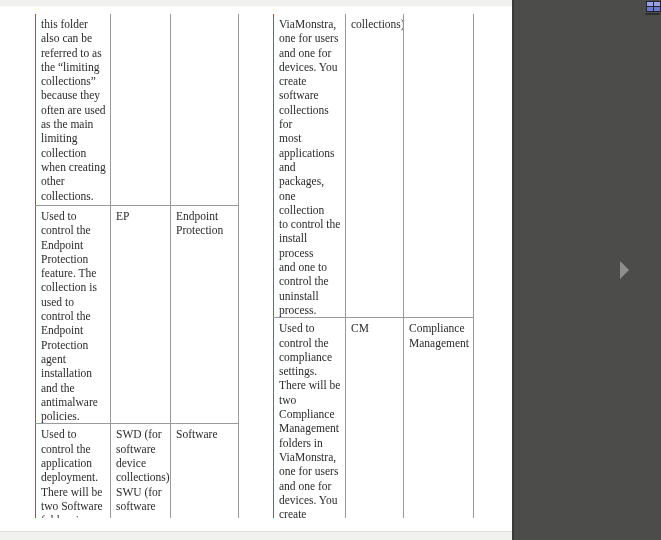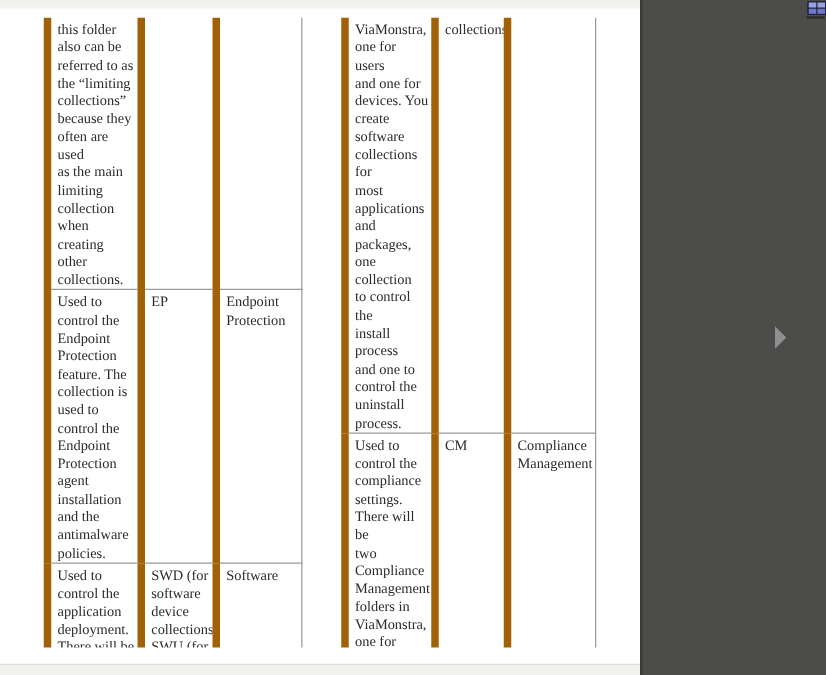--- a/index.html
+++ b/index.html
@@ -43,21 +43,21 @@
     position: absolute;
     top: 0;
     border-collapse: collapse;
     table-layout: fixed;
   }
   table.booktbl.left-col  { left: 35px;  width: 203px; }
   table.booktbl.right-col { left: 273px; width: 200px; }
 
   table.booktbl td {
     vertical-align: top;
-    border-left: 6px solid #a16207;
+    border-left: 1px solid #a16207;
     border-right: 1px solid #9a9a9a;
     padding: 3px 2px 0 5px;
     font-size: 11.5px;
     line-height: 14.3px;
     color: #2b2b2b;
     white-space: pre-line;
     overflow: hidden;
   }
   tr.sep td { border-bottom: 1px solid #9a9a9a; }
 

